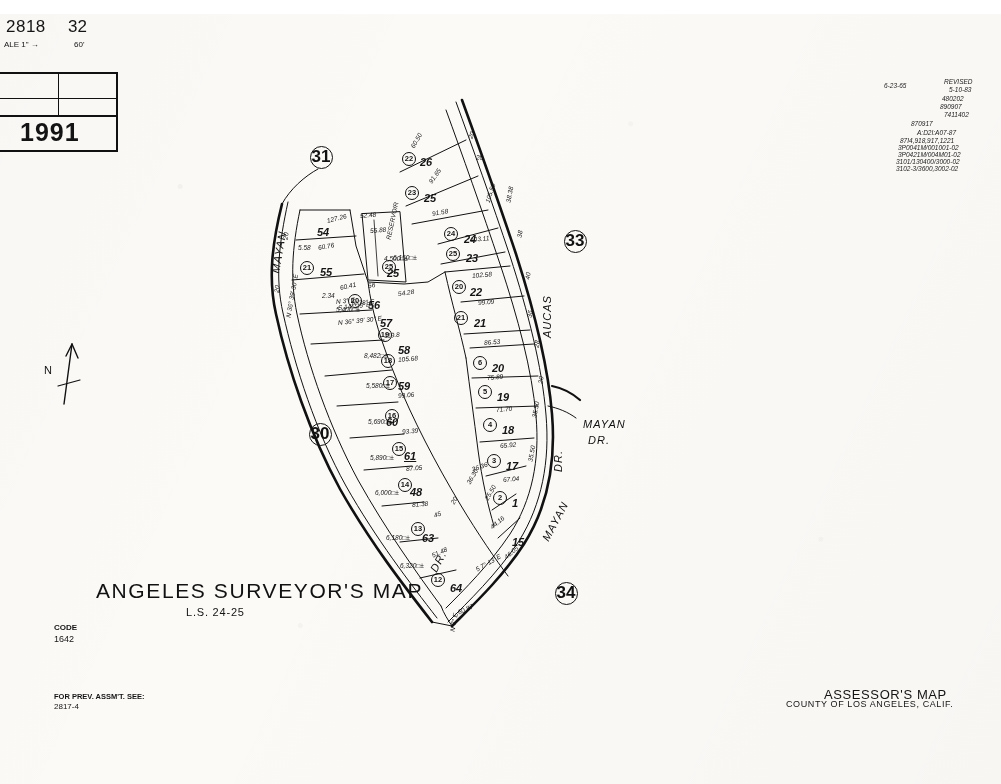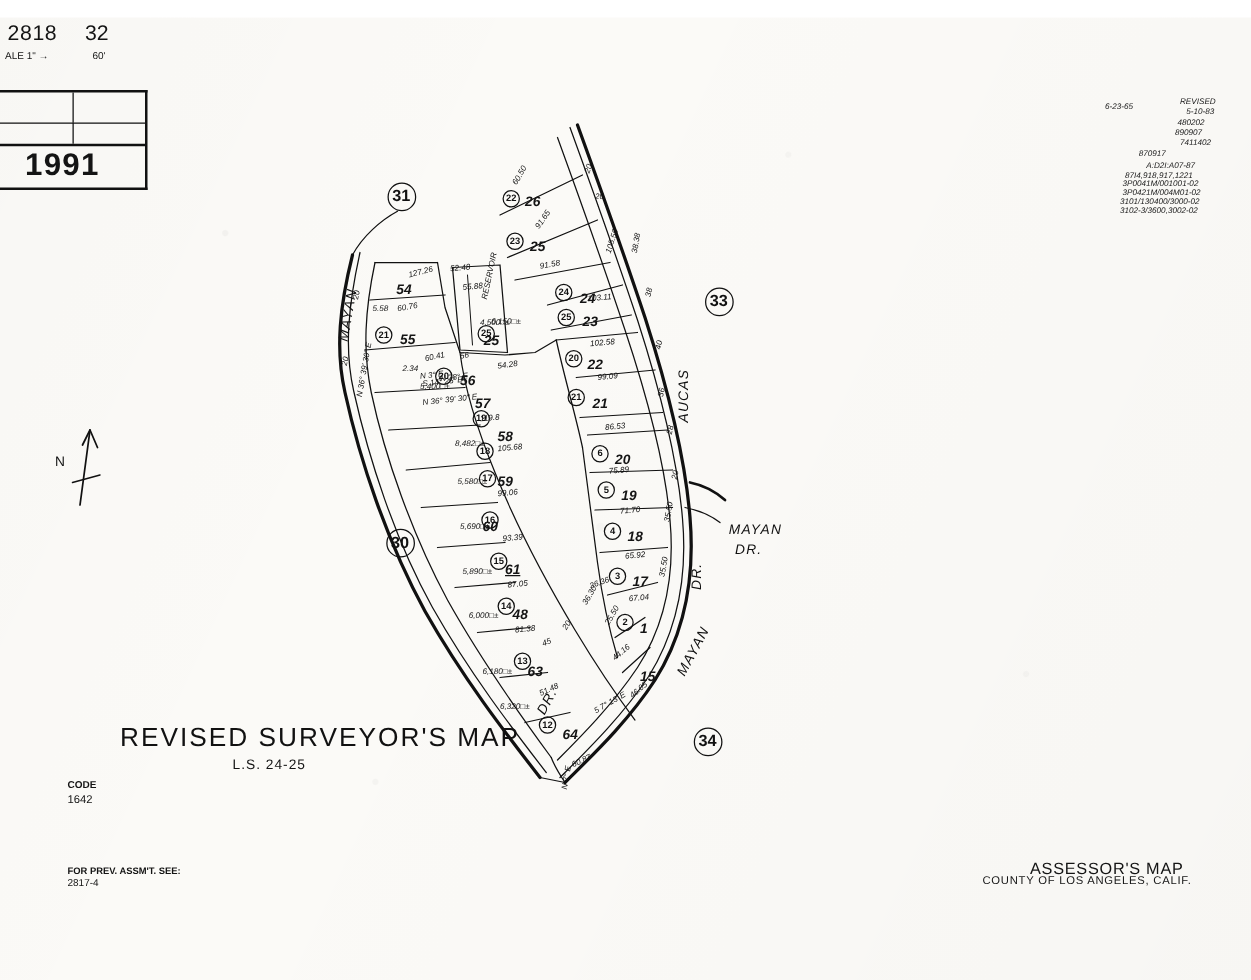--- a/index.html
+++ b/index.html
@@ -52,21 +52,21 @@
     border: 1.4px solid #111;
     border-radius: 50%;
     text-align: center;
     font-size: 10px;
     font-weight: bold;
     line-height: 1;
     color: #111;
     background: transparent;
   }
   .bigcircle {
-    width: 21px; height: 21px; line-height: 19px; font-size: 13px;
+    width: 21px; height: 21px; line-height: 19px; font-size: 17px;
   }
   .smallcircle {
     width: 12px; height: 12px; line-height: 11px; font-size: 7.5px;
   }
   #header-box {
     position: absolute;
     left: 0px;
     top: 58px;
     width: 118px;
     height: 80px;
@@ -349,21 +349,21 @@
       <div class="dim hand" style="left: 508px; top: 185px; transform: rotate(-80deg); transform-origin: left center;">38.38</div>
       <div class="dim hand" style="left: 288px; top: 300px; transform: rotate(-80deg); transform-origin: left center;">N 36° 39' 30" E</div>
       <div class="dim hand" style="left: 338px; top: 305px; transform: rotate(-6deg); transform-origin: left center;">N 36° 39' 30" E</div>
       <div class="dim hand" style="left: 338px; top: 290px; transform: rotate(-6deg); transform-origin: left center;">S 14° 25' E</div>
       <div class="dim hand" style="left: 352px; top: 286px; transform: rotate(-6deg); transform-origin: left center;">N 78° E</div>
       <div class="dim hand" style="left: 336px; top: 284px; transform: rotate(-6deg); transform-origin: left center;">N 3° E</div>
       <div class="dim hand" style="left: 476px; top: 552px; transform: rotate(-30deg); transform-origin: left center;">5 7° 13' E</div>
       <div class="dim hand" style="left: 452px; top: 614px; transform: rotate(-80deg); transform-origin: left center;">N 7° E</div>
     </div>
 
-  <div id="title-main" class="txt">REVISED SURVEYOR'S MAP</div>
+  <div id="title-main" class="txt">ANGELES SURVEYOR'S MAP</div>
   <div id="title-sub" class="txt">L.S. 24-25</div>
   <div id="code-label" class="txt">CODE</div>
   <div id="code-value" class="txt">1642</div>
   <div id="prev-label" class="txt">FOR PREV. ASSM'T. SEE:</div>
   <div id="prev-value" class="txt">2817-4</div>
 
   <div id="assessor-1" class="txt">ASSESSOR'S MAP</div>
   <div id="assessor-2" class="txt">COUNTY OF LOS ANGELES, CALIF.</div>
 </div>
 

